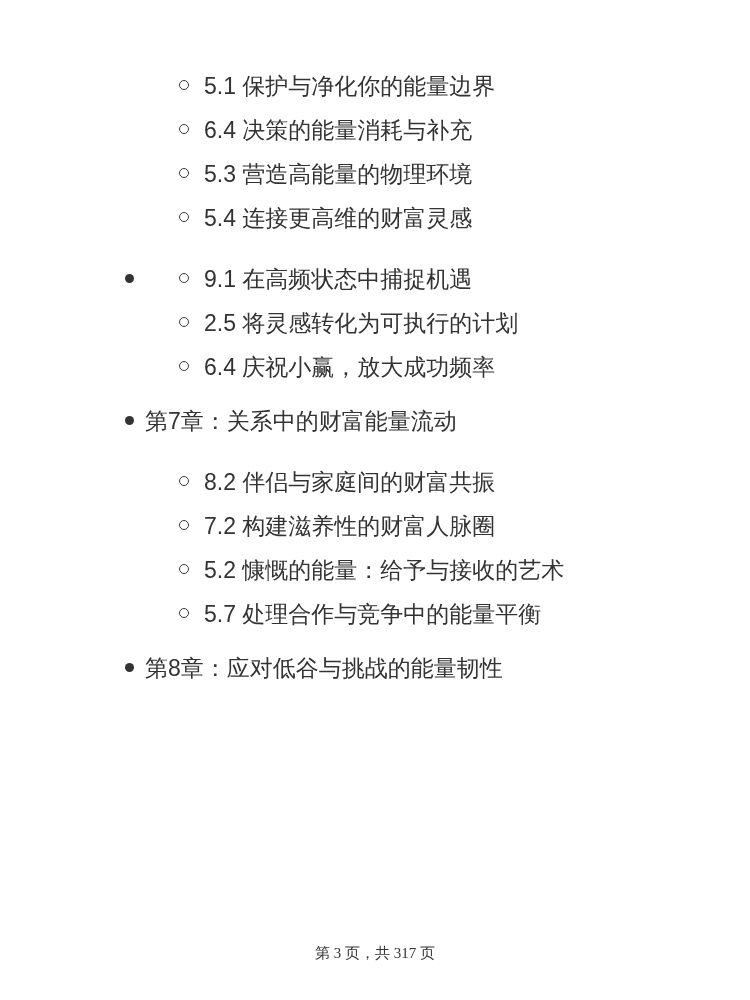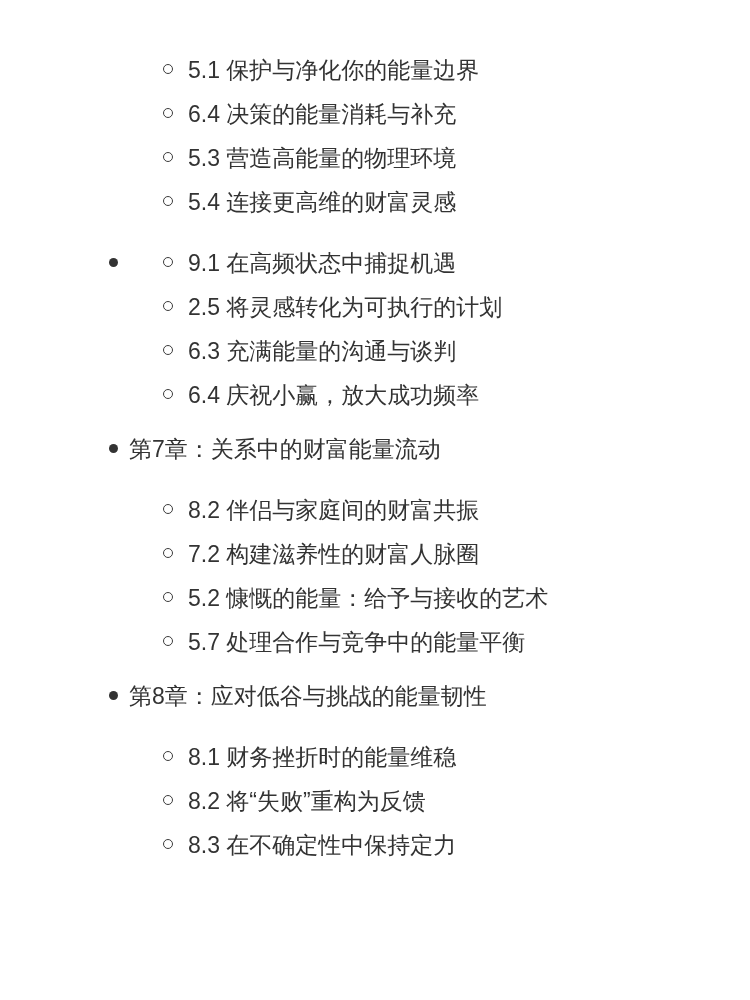--- a/index.html
+++ b/index.html
@@ -15,21 +15,21 @@
     overflow: hidden;
     font-family: "Liberation Sans", sans-serif;
     color: #333333;
   }
   .toc {
     padding-top: 48px;
     font-size: 23px;
   }
   ul.chapter-list {
     list-style: none;
-    margin: 0;
+    margin: 16px;
     padding: 0 0 0 129px;
   }
   li.chapter {
     position: relative;
     line-height: 44px;
   }
   li.chapter::before {
     content: "";
     position: absolute;
     left: -20px;
@@ -89,40 +89,35 @@
           <li class="section">6.4 决策的能量消耗与补充</li>
           <li class="section">5.3 营造高能量的物理环境</li>
           <li class="section">5.4 连接更高维的财富灵感</li>
         </ul>
       </li>
 
       <li class="chapter">
         <ul class="sub-list">
           <li class="section">9.1 在高频状态中捕捉机遇</li>
           <li class="section">2.5 将灵感转化为可执行的计划</li>
-          <li class="section">6.3 充满能量的沟通与谈判</li>
           <li class="section">6.4 庆祝小赢，放大成功频率</li>
         </ul>
       </li>
 
       <li class="chapter">
         <span class="chapter-title">第7章：关系中的财富能量流动</span>
         <ul class="sub-list">
           <li class="section">8.2 伴侣与家庭间的财富共振</li>
           <li class="section">7.2 构建滋养性的财富人脉圈</li>
           <li class="section">5.2 慷慨的能量：给予与接收的艺术</li>
           <li class="section">5.7 处理合作与竞争中的能量平衡</li>
         </ul>
       </li>
 
       <li class="chapter">
         <span class="chapter-title">第8章：应对低谷与挑战的能量韧性</span>
-        <ul class="sub-list">
-          <li class="section">8.1 财务挫折时的能量维稳</li>
-          <li class="section">8.2 将“失败”重构为反馈</li>
-          <li class="section">8.3 在不确定性中保持定力</li>
-        </ul>
       </li>
 
     </ul>
   </div>
 
+  <div class="footer">第 3 页，共 317 页</div>
 </div>
 
 </body></html>

